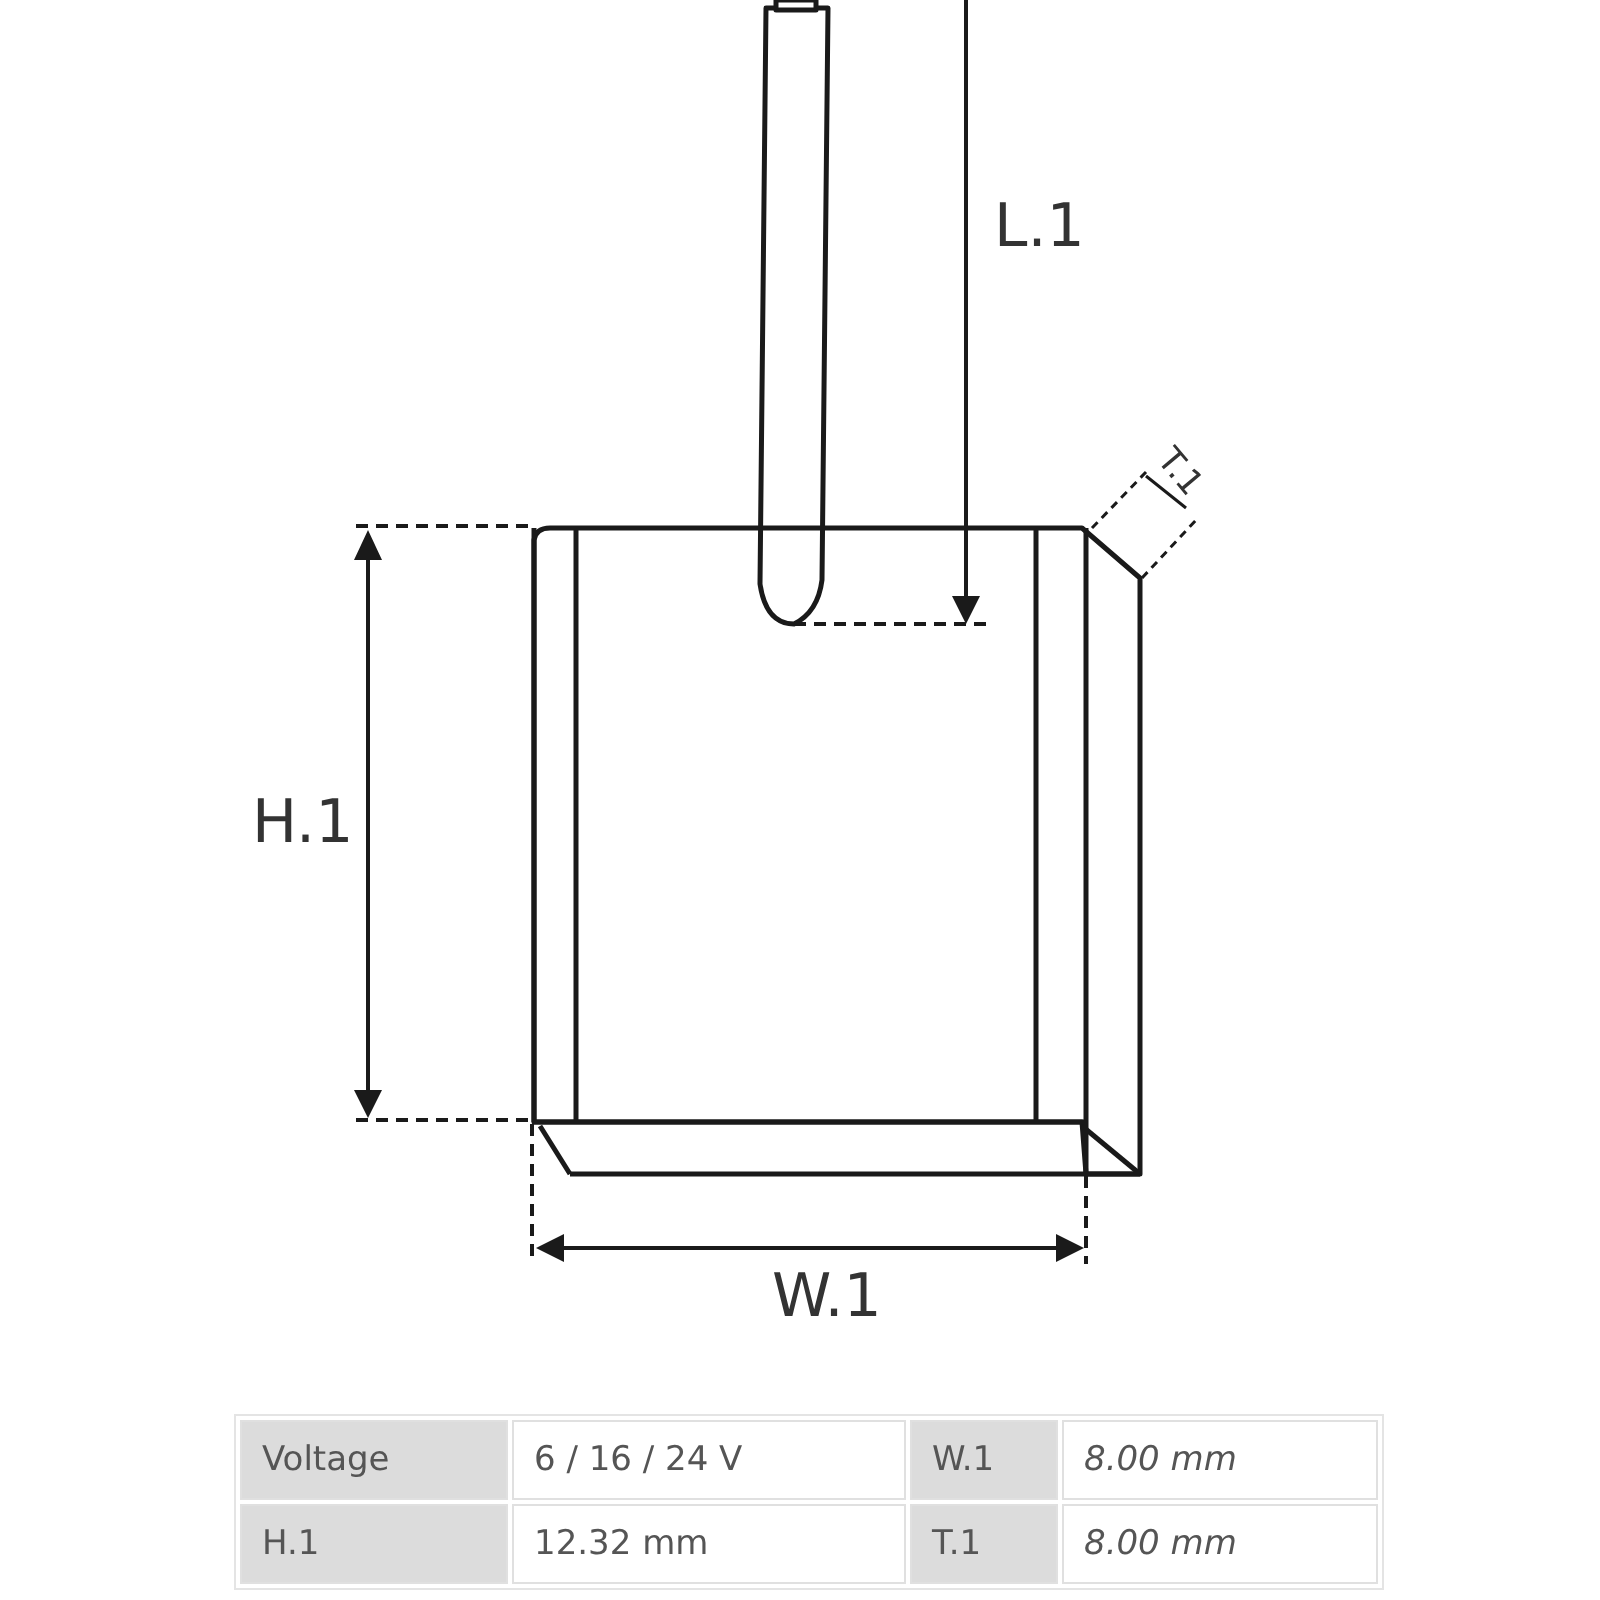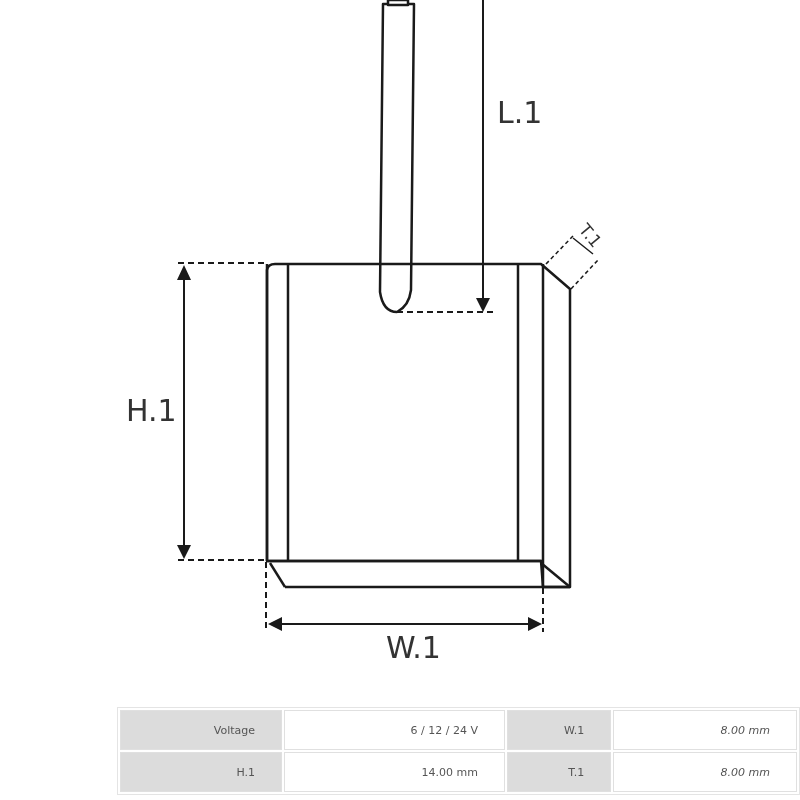--- a/index.html
+++ b/index.html
@@ -1,20 +1,20 @@
 <!DOCTYPE html>
 <html><head>
 <meta charset="utf-8">
 <style>
   html, body { margin: 0; padding: 0; }
   body { width: 800px; height: 800px; background: #ffffff; position: relative; overflow: hidden; font-family: "DejaVu Sans", sans-serif; }
   #diagram { position: absolute; left: 0; top: 0; width: 800px; height: 700px; }
   .dim-label { font-family: "DejaVu Sans", sans-serif; font-size: 30px; fill: #333333; }
   #specs { position: absolute; left: 117px; top: 707px; border-collapse: separate; border-spacing: 2px; background: #ffffff; border: 1px solid #e4e4e4; }
-  #specs td { height: 38px; padding: 0 26px; font-size: 11px; color: #555555; text-align: right; border: 1px solid #e0e0e0; }
+  #specs td { height: 38px; padding: 0 10px; font-size: 17px; color: #555555; text-align: left; border: 1px solid #e0e0e0; }
   #specs td.k { background: #dcdcdc; }
   #specs td.v { background: #ffffff; }
   .c1 { width: 112px; } .c2 { width: 175px; } .c3 { width: 52px; } .c4 { width: 136px; font-style: italic; }
 </style>
 </head>
 <body>
 
 <svg id="diagram" viewBox="0 0 800 700" xmlns="http://www.w3.org/2000/svg">
   <g stroke="#1a1a1a" fill="none" stroke-width="2.5" stroke-linejoin="round">
 
@@ -71,24 +71,24 @@
   <text class="dim-label" x="497" y="123">L.1</text>
   <text class="dim-label" x="126" y="421">H.1</text>
   <text class="dim-label" x="386" y="658">W.1</text>
   <text class="dim-label" x="0" y="0" style="font-size:17px" transform="translate(578,230) rotate(50)">T.1</text>
 </svg>
 
 <table id="specs">
   <tbody>
       <tr>
     <td class="k c1">Voltage</td>
-    <td class="v c2">6 / 12 / 24 V</td>
+    <td class="v c2">6 / 16 / 24 V</td>
     <td class="k c3">W.1</td>
     <td class="v c4">8.00 mm</td>
   </tr>
   <tr>
     <td class="k c1">H.1</td>
-    <td class="v c2">14.00 mm</td>
+    <td class="v c2">12.32 mm</td>
     <td class="k c3">T.1</td>
     <td class="v c4">8.00 mm</td>
   </tr>
 </tbody>
   </table>
 
 </body></html>

